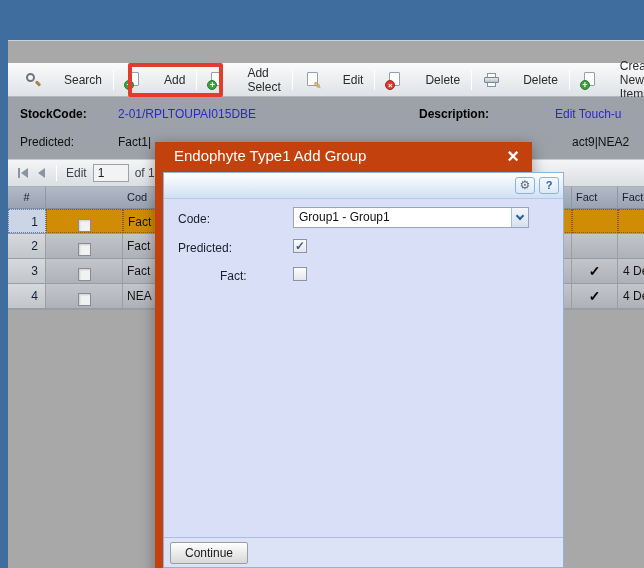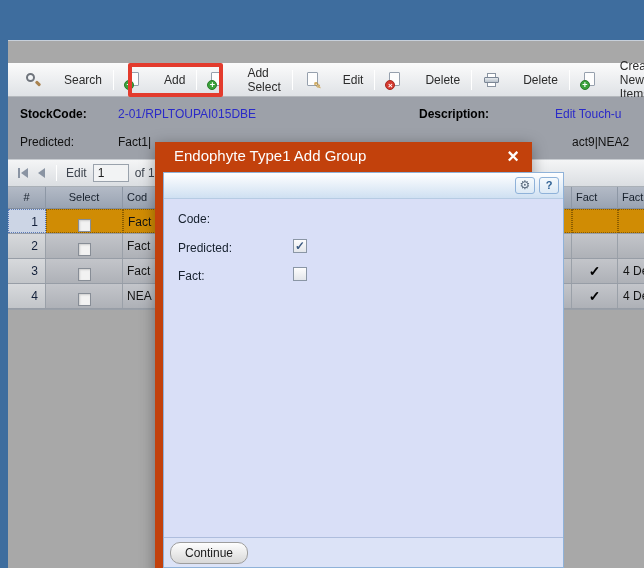--- a/index.html
+++ b/index.html
@@ -118,21 +118,21 @@
   .combo-btn { width:17px; height:19px; background:linear-gradient(#f3f7fb,#d5e1ef); border-left:1px solid #aebcd0; display:flex; align-items:center; justify-content:center; }
   .chev { width:6px; height:6px; border-right:2px solid #2c5f92; border-bottom:2px solid #2c5f92; transform:rotate(45deg); margin-top:-3px; }
   .mcheckbox { position:absolute; left:129px; width:14px; height:14px; background:linear-gradient(#fdfdfd,#e3e6ea); border:1px solid #8a96a5; text-align:center; line-height:13px; font-size:12px; font-weight:bold; color:#3b5a82; cursor:pointer; }
   .modal-footer {
     position:absolute; left:0; bottom:0; width:100%; height:30px;
     background:#dce3f7; border-top:1px solid #aebddd;
   }
   .btn {
     position:absolute; top:4px; height:22px;
     background:linear-gradient(#fefefe,#d8d8d8);
-    border:1px solid #9d9d9d; border-radius:10px;
+    border:1px solid #9d9d9d; border-radius:2px;
     font-family:inherit; font-size:12px; color:#1a1a1a; cursor:pointer;
   }
   .btn-continue { left:6px; width:78px; }
   .btn-close { left:94px; width:70px; }
 </style>
 </head>
 <body>
 
 <div class="window">
 
@@ -216,21 +216,20 @@
         <span class="tri"></span>
       </span>
     <span class="pg-sep"></span>
     <span>Edit</span>
     <input class="pg-input" value="1" style="">
     <span style="white-space:nowrap;">of 1</span>
   </div>
 
   <div class="grid-header">
     <div class="gh-cell" style="left:0; width:38px;">#</div>
-    <div class="gh-cell" style="left:38px; width:77px;">Select</div>
     <div class="gh-cell" style="left:115px; width:449px; text-align:left; padding-left:4px;">Cod</div>
     <div class="gh-cell" style="left:564px; width:46px; text-align:left; padding-left:4px;">Fact</div>
     <div class="gh-cell" style="left:610px; width:26px; text-align:left; padding-left:4px; border-right:none;">Fact</div>
   </div>
 
   <div class="grid-row row-selected" style="top:168px;">
     <div class="gr-cell cell-num" style="left:0; width:38px;">1</div>
     <div class="gr-cell cell-sel" style="left:38px; width:77px;"><span class="checkbox"></span></div>
     <div class="gr-cell cell-code" style="left:115px; width:449px;">Fact</div>
     <div class="gr-cell cell-fact" style="left:564px; width:46px;"></div>
@@ -268,24 +267,30 @@
     <span class="modal-title">Endophyte Type1 Add Group</span>
     <span class="modal-close">×</span>
   </div>
   <div class="modal-inner">
     <div class="inner-toolbar">
       <span class="mini-btn gear-btn">⚙</span>
       <span class="mini-btn help-btn">?</span>
     </div>
 
     <span class="form-label" style="top:39px;">Code:</span>
+    <div class="combo" style="top:34px;">
+      <span class="combo-text">Group1 - Group1</span>
+      <span class="combo-btn">
+          <span class="chev"></span>
+        </span>
+    </div>
 
     <span class="form-label" style="top:68px;">Predicted:</span>
     <span class="mcheckbox" style="top:66px;">✓</span>
 
-    <span class="form-label" style="top:96px;">Fact:</span>
+    <span class="form-label" style="top:96px;margin-left:42px;">Fact:</span>
     <span class="mcheckbox" style="top:94px;"></span>
 
     <div class="modal-footer">
       <button class="btn btn-continue">Continue</button>
     </div>
   </div>
 </div>
 
 </body></html>

